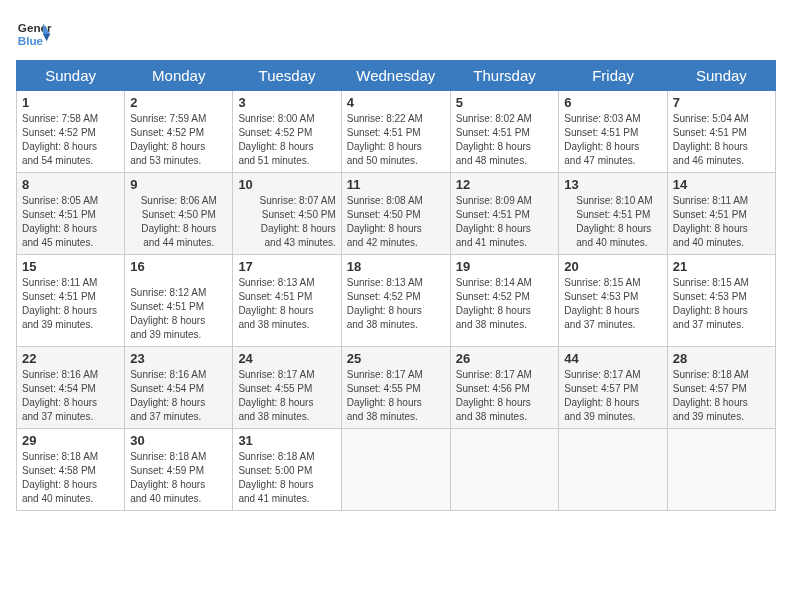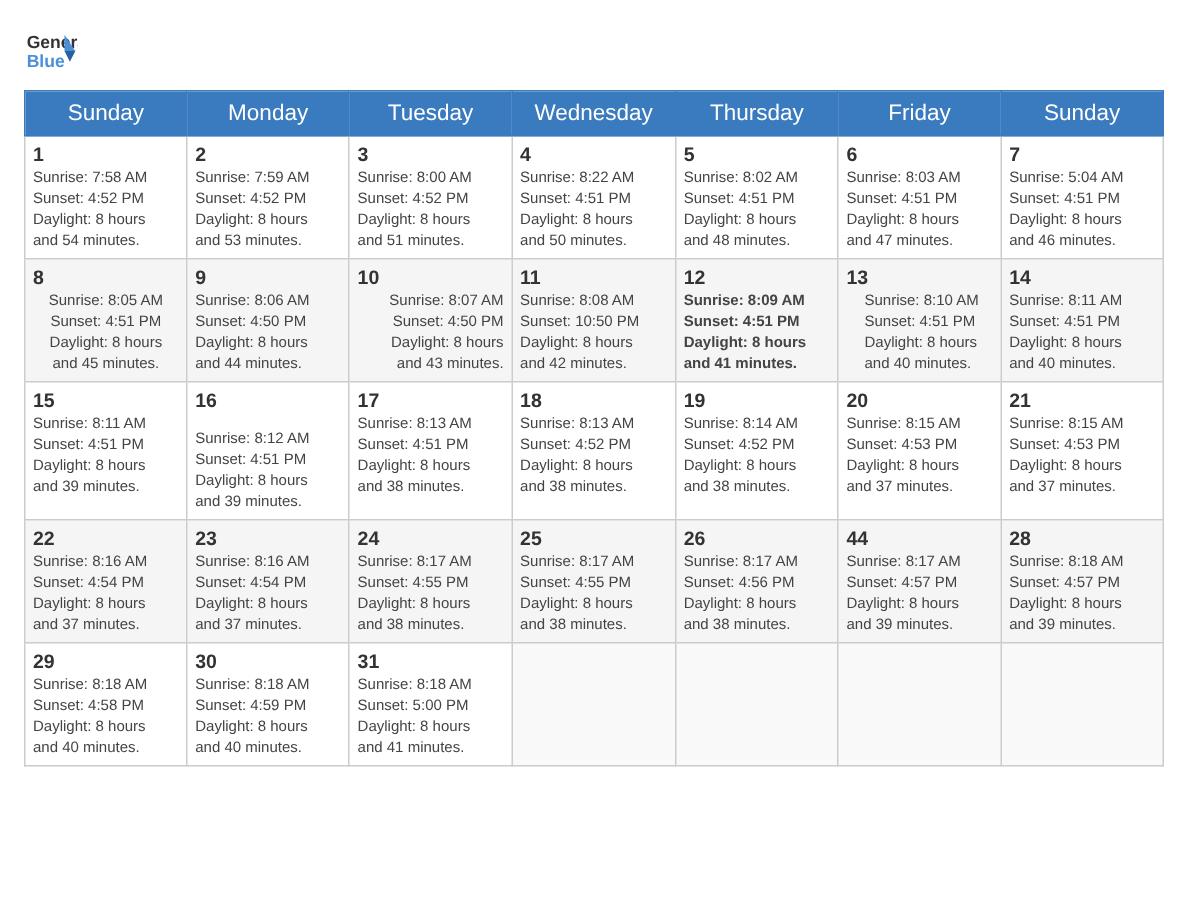--- a/index.html
+++ b/index.html
@@ -156,49 +156,49 @@
           <span class="day-num">7</span>
           <div class="day-info" style="white-space: pre-line;">Sunrise: 5:04 AM
 Sunset: 4:51 PM
 Daylight: 8 hours
 and 46 minutes.</div>
         </td>
       </tr>
       <tr>
         <td>
           <span class="day-num">8</span>
-          <div class="day-info" style="white-space: pre-line; text-align: center;">Sunrise: 8:05 AM
+          <div class="day-info" style="white-space: pre-line;">Sunrise: 8:05 AM
 Sunset: 4:51 PM
 Daylight: 8 hours
 and 45 minutes.</div>
         </td>
         <td>
           <span class="day-num">9</span>
-          <div class="day-info" style="white-space: pre-line;">Sunrise: 8:06 AM
+          <div class="day-info" style="white-space: pre-line; text-align: center;">Sunrise: 8:06 AM
 Sunset: 4:50 PM
 Daylight: 8 hours
 and 44 minutes.</div>
         </td>
         <td>
           <span class="day-num">10</span>
           <div class="day-info" style="white-space: pre-line; text-align: right;">Sunrise: 8:07 AM
 Sunset: 4:50 PM
 Daylight: 8 hours
 and 43 minutes.</div>
         </td>
         <td>
           <span class="day-num">11</span>
           <div class="day-info" style="white-space: pre-line;">Sunrise: 8:08 AM
-Sunset: 10:50 PM
+Sunset: 4:50 PM
 Daylight: 8 hours
 and 42 minutes.</div>
         </td>
         <td>
           <span class="day-num">12</span>
-          <div class="day-info" style="white-space: pre-line; font-weight: bold;">Sunrise: 8:09 AM
+          <div class="day-info" style="white-space: pre-line;">Sunrise: 8:09 AM
 Sunset: 4:51 PM
 Daylight: 8 hours
 and 41 minutes.</div>
         </td>
         <td>
           <span class="day-num">13</span>
           <div class="day-info" style="white-space: pre-line; margin-left: 12px;">Sunrise: 8:10 AM
 Sunset: 4:51 PM
 Daylight: 8 hours
 and 40 minutes.</div>

